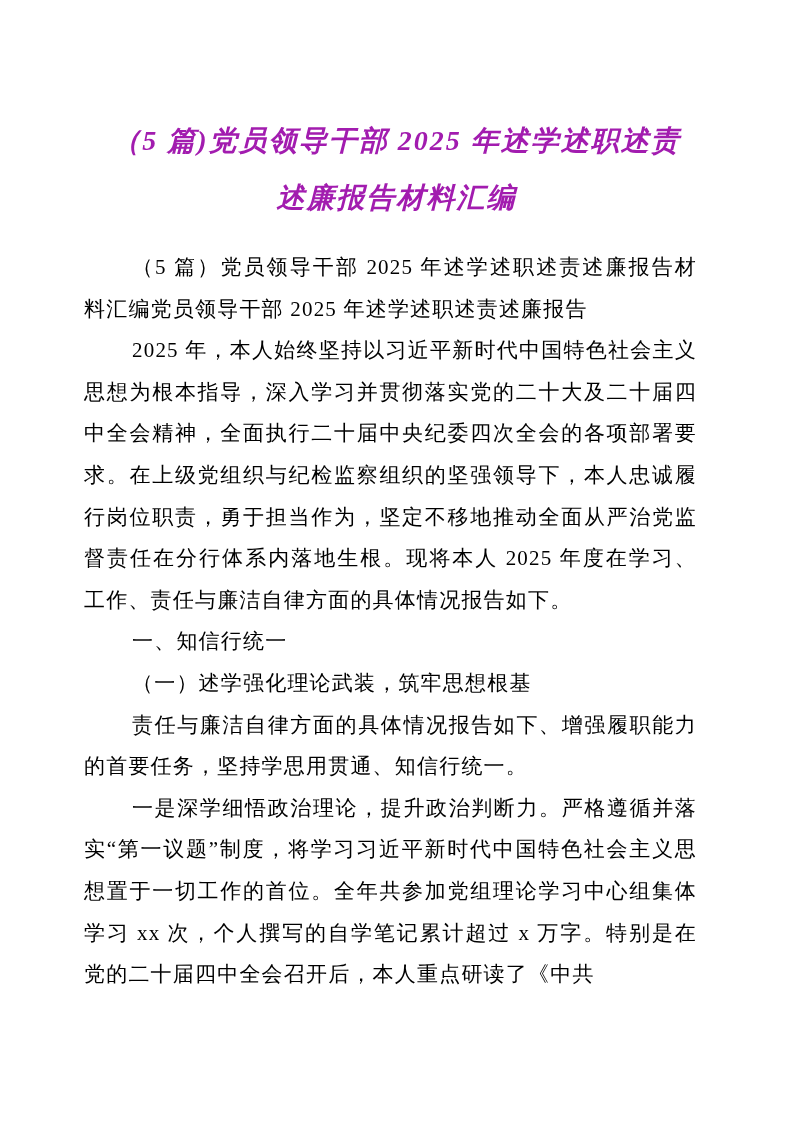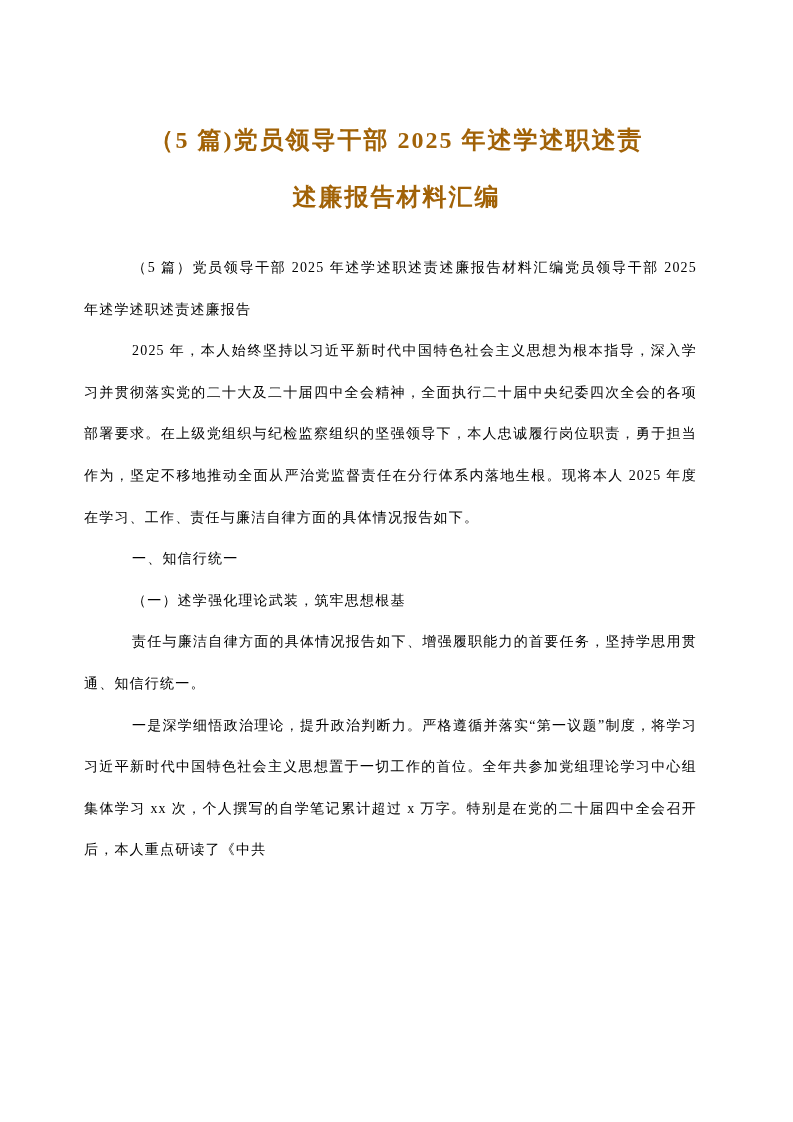--- a/index.html
+++ b/index.html
@@ -15,35 +15,36 @@
     overflow: hidden;
     color: #000000;
     box-sizing: border-box;
     padding-top: 112px;
   }
   .doc-title {
     width: 793px;
     text-align: center;
     font-family: "Liberation Serif", serif;
     font-weight: 700;
-    font-size: 24px;
+    font-size: 28px;
     line-height: 57px;
     letter-spacing: 2px;
-    color: #a16207;
+    color: #a21caf;
+    font-style: italic;
   }
   .doc-title .title-line {
     display: block;
     white-space: nowrap;
   }
   .doc-body {
     margin-left: 84px;
     width: 613px;
     margin-top: 21px;
     font-family: "Liberation Serif", serif;
-    font-size: 14px;
+    font-size: 21px;
     line-height: 41.6px;
     letter-spacing: 1.2px;
     color: #000000;
     text-align: justify;
   }
   .doc-body p {
     margin: 0;
     padding: 0;
     text-indent: 48px;
   }

